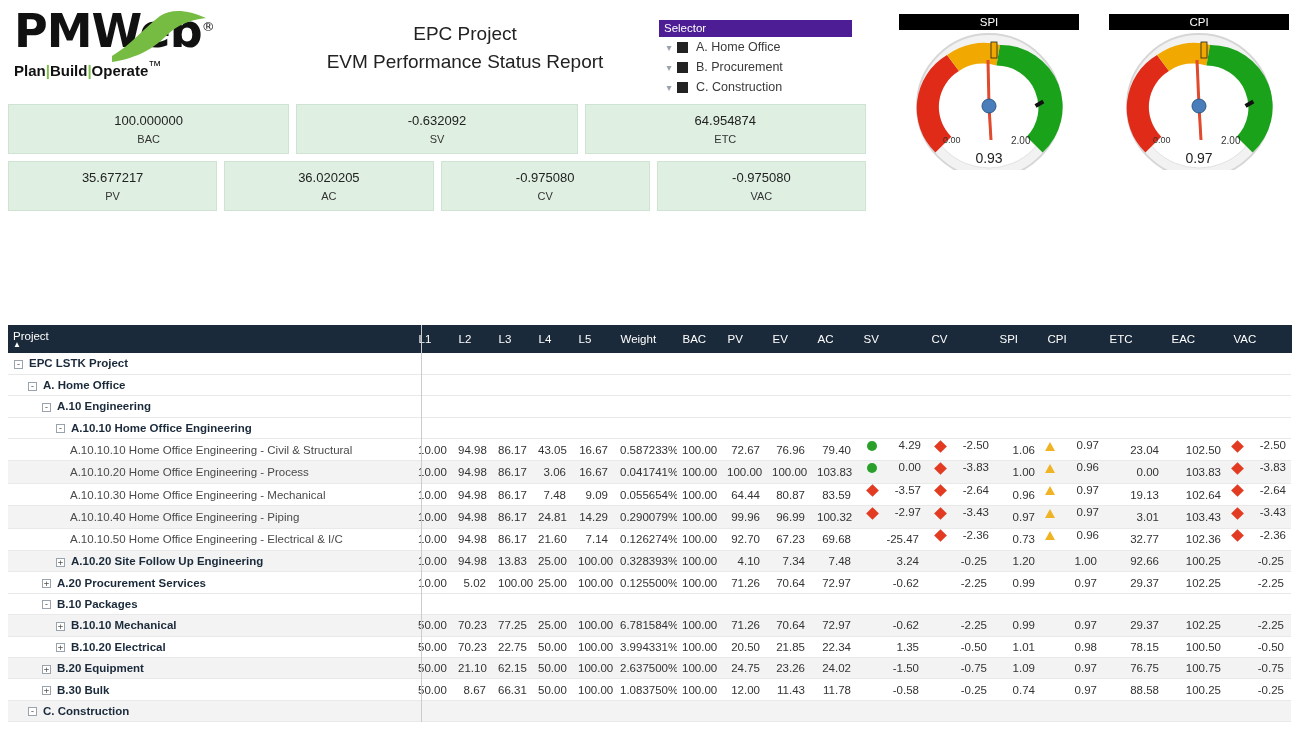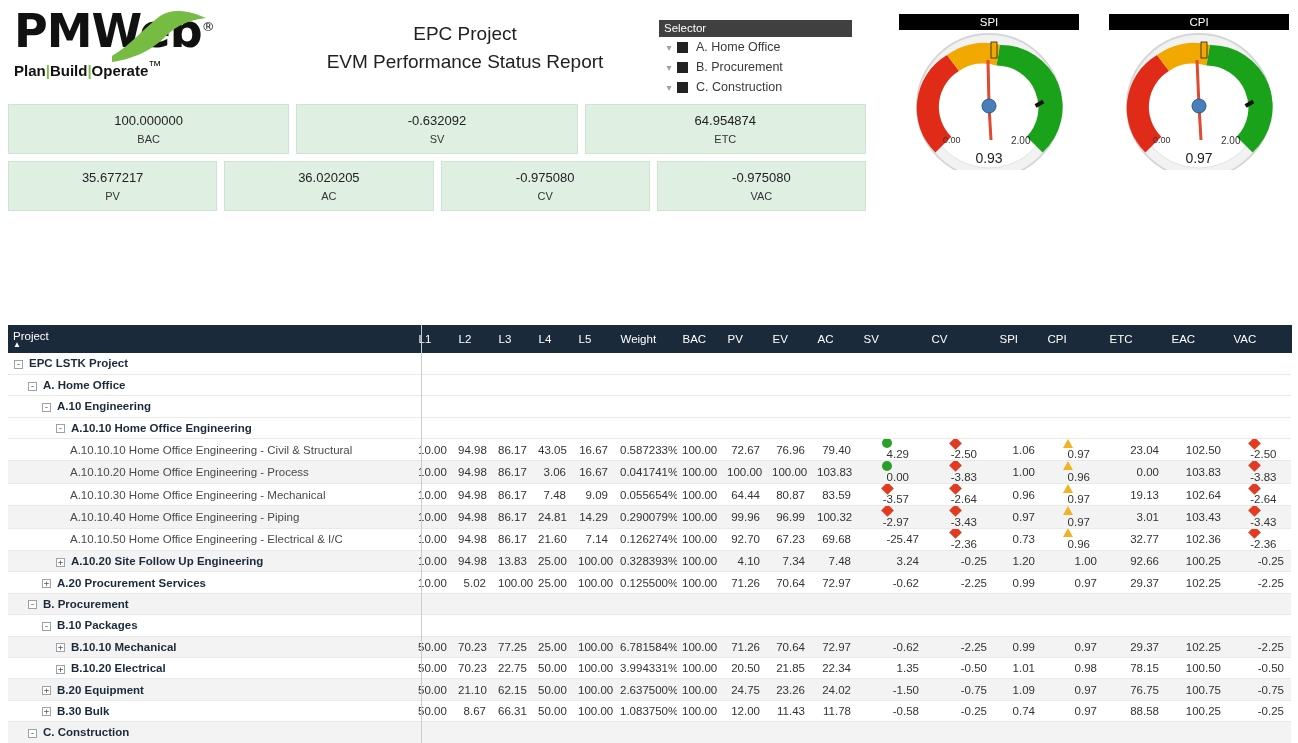--- a/index.html
+++ b/index.html
@@ -21,21 +21,21 @@
   .logo-sub .sep { color: #7bbf45; font-weight: bold; }
   .swoosh { position: absolute; left: 96px; top: 2px; width: 104px; height: 56px; overflow: hidden; pointer-events: none; }
 
   .report-title {
     position: absolute; left: 300px; top: 20px; width: 330px;
     text-align: center; font-size: 19px; color: #222; line-height: 1.45;
   }
 
   
   .selector { position: absolute; left: 659px; top: 20px; width: 193px; }
-  .selector-head { background: #404040; color: #fff; font-size: 11.5px; padding: 2px 5px; height: 17px; }
+  .selector-head { background: #4c1d95; color: #fff; font-size: 11.5px; padding: 2px 5px; height: 17px; }
   .selector-item { display: flex; align-items: center; height: 20px; font-size: 12.5px; color: #3a3a3a; padding-left: 2px; }
   .chev { width: 16px; text-align: center; color: #9aa3ab; font-size: 10px; }
   .sq { width: 11px; height: 11px; background: #222; display: inline-block; margin-right: 8px; }
 
   
   .gauge-box { position: absolute; top: 14px; width: 180px; height: 170px; }
   .gauge-title { background: #000; color: #fff; text-align: center; font-size: 11.5px; height: 16px; line-height: 16px; }
   .gauge-wrap { position: relative; width: 180px; height: 140px; }
   .gauge-val { position: absolute; width: 100%; text-align: center; top: 120px; font-size: 14px; color: #222; }
   .gauge-min { position: absolute; left: 44px; top: 105px; font-size: 9px; color: #333; }
@@ -71,21 +71,21 @@
     border: 1px solid #9aa3ab; background: #fff; text-align: center;
     font-size: 9px; color: #555; margin-right: 6px; vertical-align: middle;
     font-family: "DejaVu Sans Mono", monospace;
   }
   .bold { font-weight: bold; color: #1b2a3a; }
   .dim { color: #4a4a4a; }
   td.cell { position: relative; }
   .dot { display: inline-block; width: 10px; height: 10px; border-radius: 50%; vertical-align: middle; margin-right: 4px; }
   .dia { display: inline-block; width: 9px; height: 9px; transform: rotate(45deg); vertical-align: middle; margin-right: 4px; }
   .tri { display: inline-block; width: 0; height: 0; border-left: 5px solid transparent; border-right: 5px solid transparent; border-bottom: 9px solid #f0b323; vertical-align: middle; margin-right: 4px; }
-  .icon-cell { display: flex; align-items: center; justify-content: flex-end; height: 21.4px; flex-direction: column; }
+  .icon-cell { display: flex; justify-content: flex-end; height: 21.4px; }
   .icon-cell .ic { margin-right: 6px; }
   .icon-cell .tx { min-width: 34px; text-align: right; }
 </style>
 </head>
 <body>
 
 <div id="app">
 
   <div class="header">
 
@@ -557,40 +557,20 @@
             <td class="num">70.64</td>
             <td class="num">72.97</td>
             <td class="num">-0.62</td>
             <td class="num">-2.25</td>
             <td class="num">0.99</td>
             <td class="num">0.97</td>
             <td class="num">29.37</td>
             <td class="num">102.25</td>
             <td class="num">-2.25</td>
           </tr>
-          <tr class="alt">
-            <td class="name" style="padding-left:20px"><span class="expander">-</span><span class="bold">B. Procurement</span></td>
-            <td class="num"></td>
-            <td class="num"></td>
-            <td class="num"></td>
-            <td class="num"></td>
-            <td class="num"></td>
-            <td class="num"></td>
-            <td class="num"></td>
-            <td class="num"></td>
-            <td class="num"></td>
-            <td class="num"></td>
-            <td class="num"></td>
-            <td class="num"></td>
-            <td class="num"></td>
-            <td class="num"></td>
-            <td class="num"></td>
-            <td class="num"></td>
-            <td class="num"></td>
-          </tr>
           <tr>
             <td class="name" style="padding-left:34px"><span class="expander">-</span><span class="bold">B.10 Packages</span></td>
             <td class="num"></td>
             <td class="num"></td>
             <td class="num"></td>
             <td class="num"></td>
             <td class="num"></td>
             <td class="num"></td>
             <td class="num"></td>
             <td class="num"></td>

